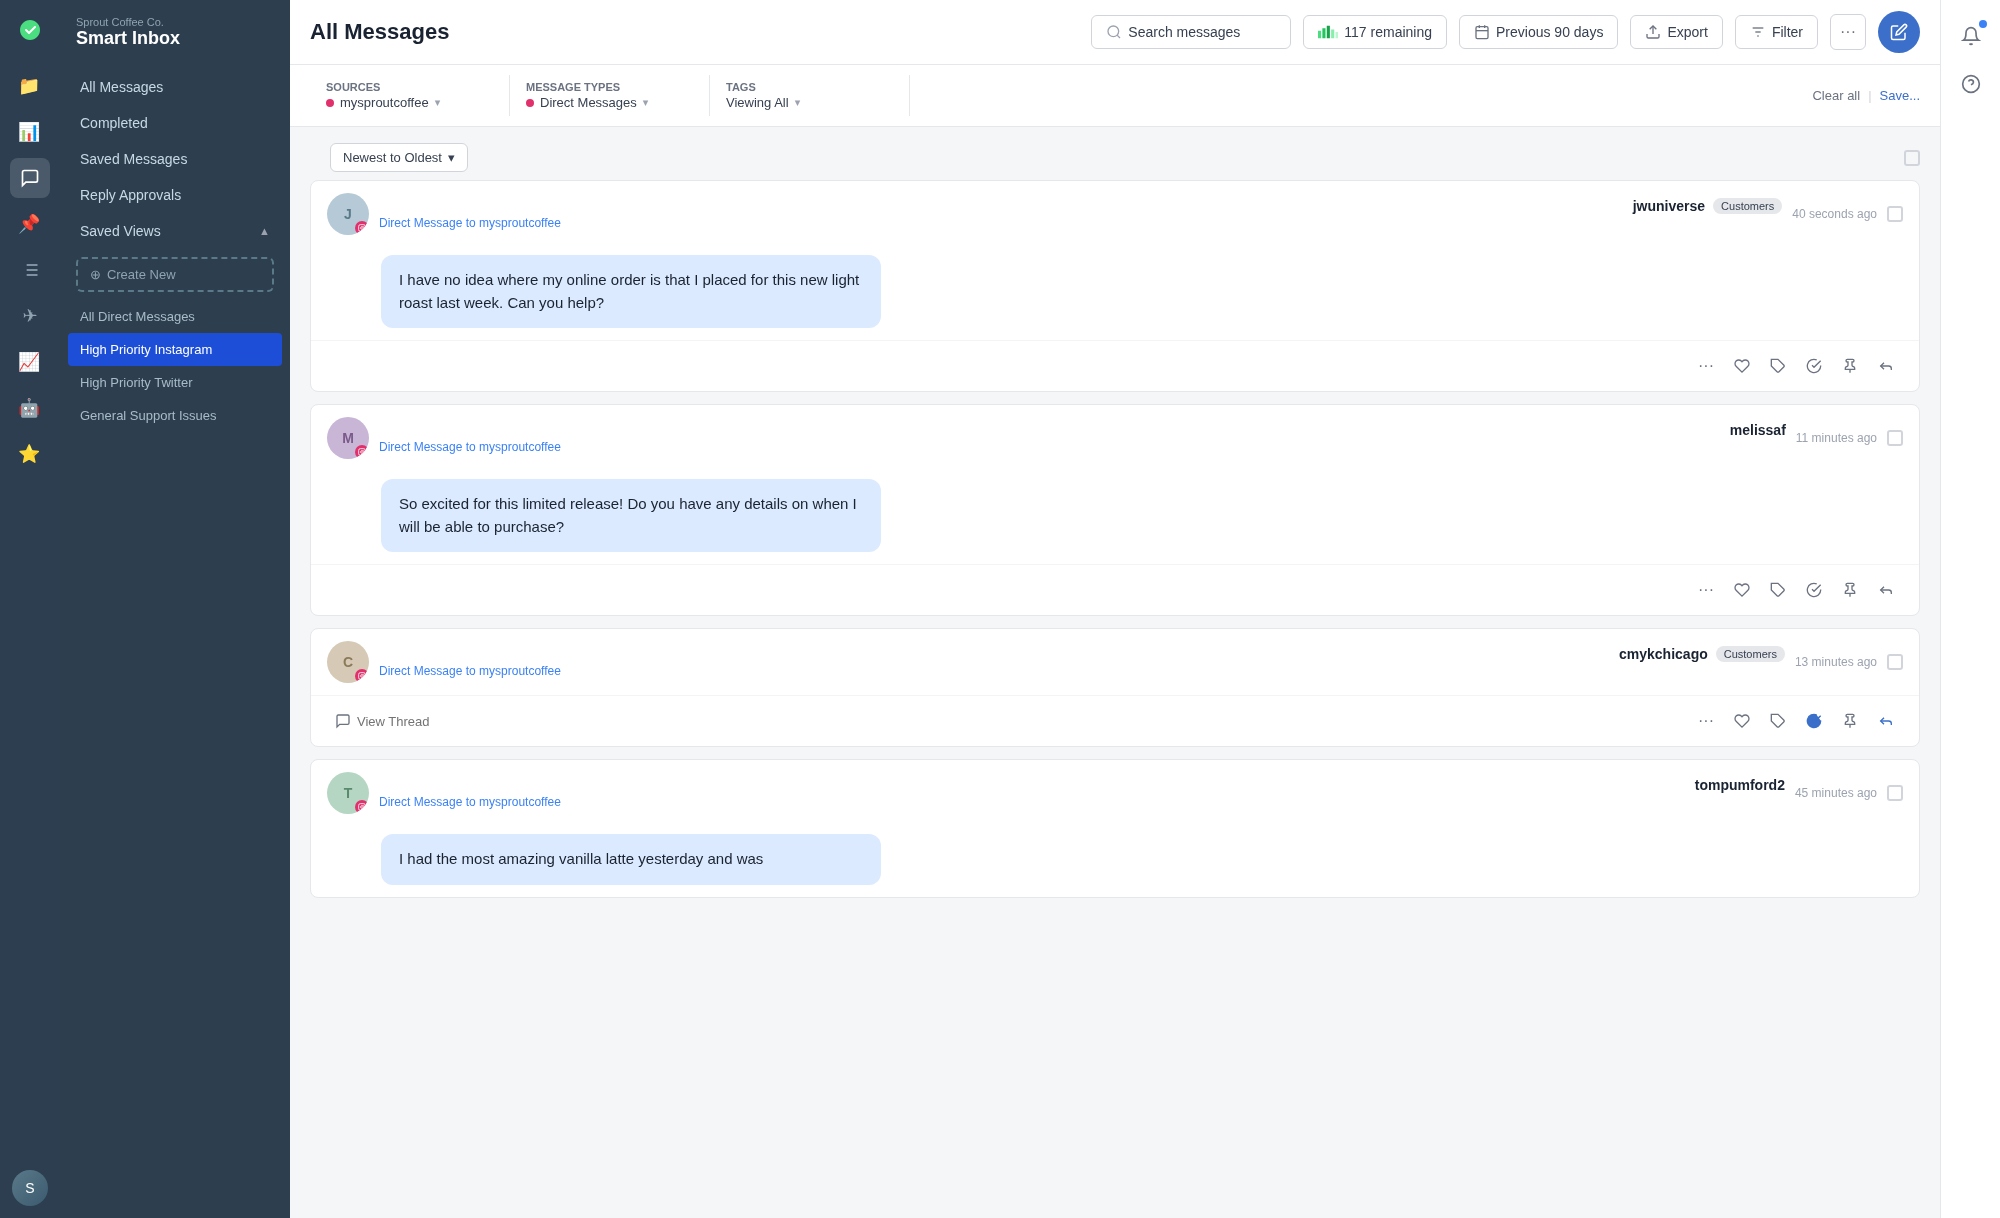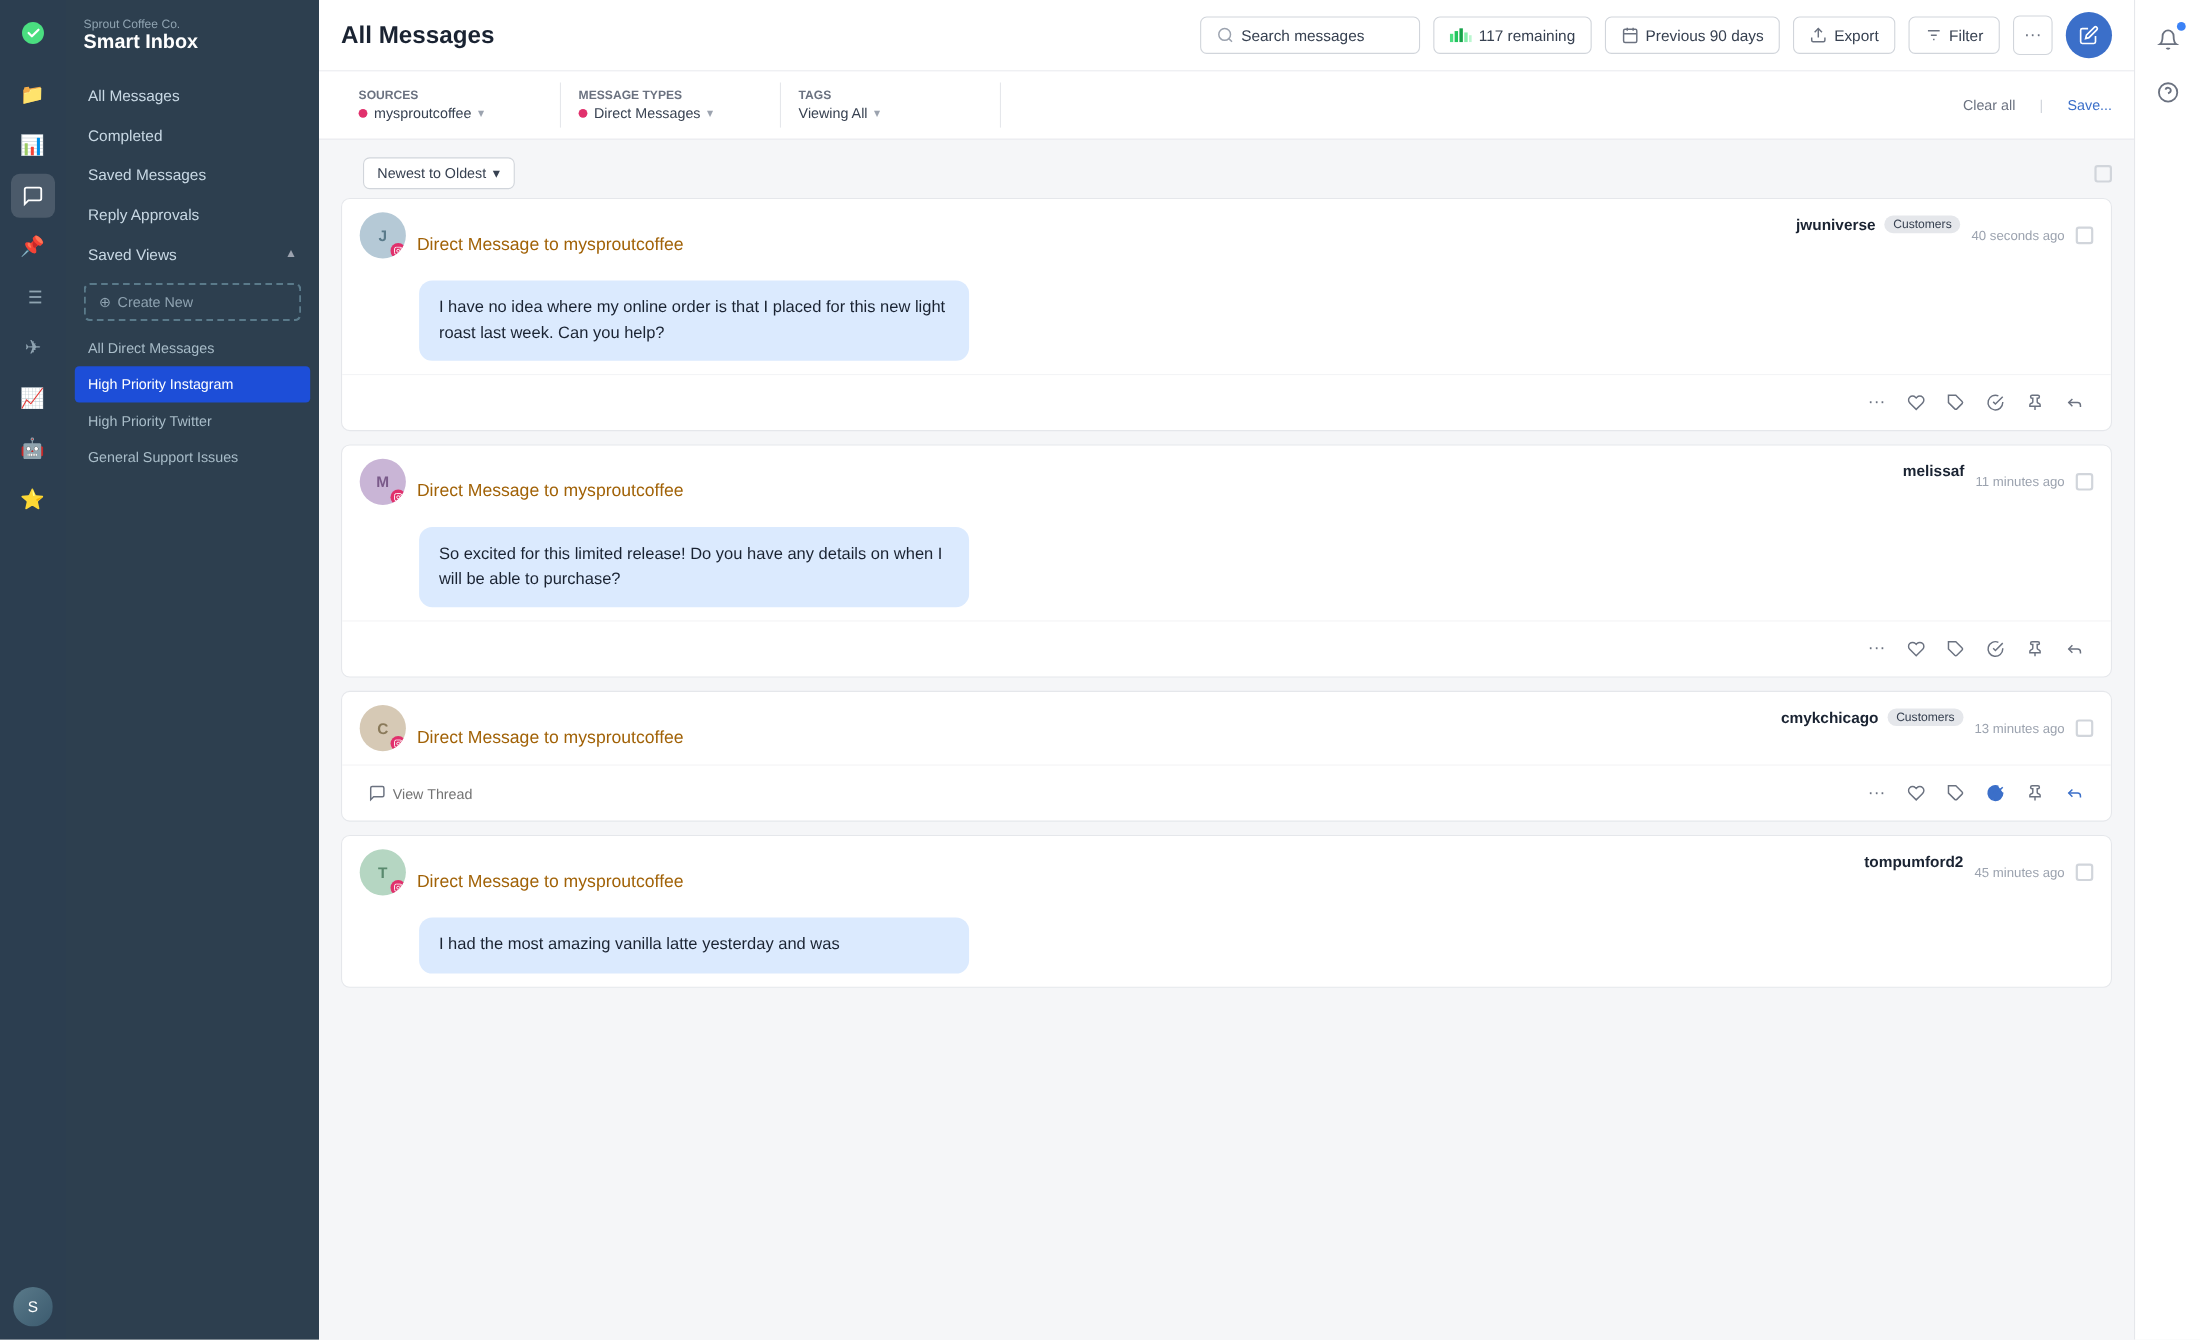--- a/index.html
+++ b/index.html
@@ -181,21 +181,21 @@
       gap: 2px;
       padding: 6px 16px;
       border-right: 1px solid #e5e7eb;
       cursor: pointer;
       min-width: 200px;
     }
     .filter-section:last-of-type { border-right: none; }
     .filter-label { font-size: 11px; color: #6b7280; font-weight: 600; text-transform: uppercase; }
     .filter-value { font-size: 13px; color: #374151; display: flex; align-items: center; gap: 6px; }
     .instagram-dot { width: 8px; height: 8px; border-radius: 50%; background: #e1306c; display: inline-block; }
-    .filter-actions { margin-left: auto; display: flex; gap: 22px; font-size: 13px; }
+    .filter-actions { margin-left: auto; display: flex; gap: 8px; font-size: 13px; }
     .clear-all { color: #6b7280; cursor: pointer; }
     .save-link { color: #3b6fc9; cursor: pointer; }
 
     
     .messages-area {
       flex: 1;
       overflow-y: auto;
       padding: 16px 20px;
     }
 
@@ -270,22 +270,22 @@
     }
     .tag-badge {
       background: #e5e7eb;
       color: #374151;
       font-size: 11px;
       padding: 2px 8px;
       border-radius: 12px;
       font-weight: 500;
     }
     .message-sub {
-      font-size: 16px;
-      color: #a16207;
+      font-size: 12px;
+      color: #3b82f6;
       margin-top: 2px;
     }
     .message-time { font-size: 12px; color: #9ca3af; margin-left: auto; }
     .message-checkbox {
       width: 16px; height: 16px;
       border: 2px solid #d1d5db;
       border-radius: 3px;
       cursor: pointer;
       flex-shrink: 0;
     }

